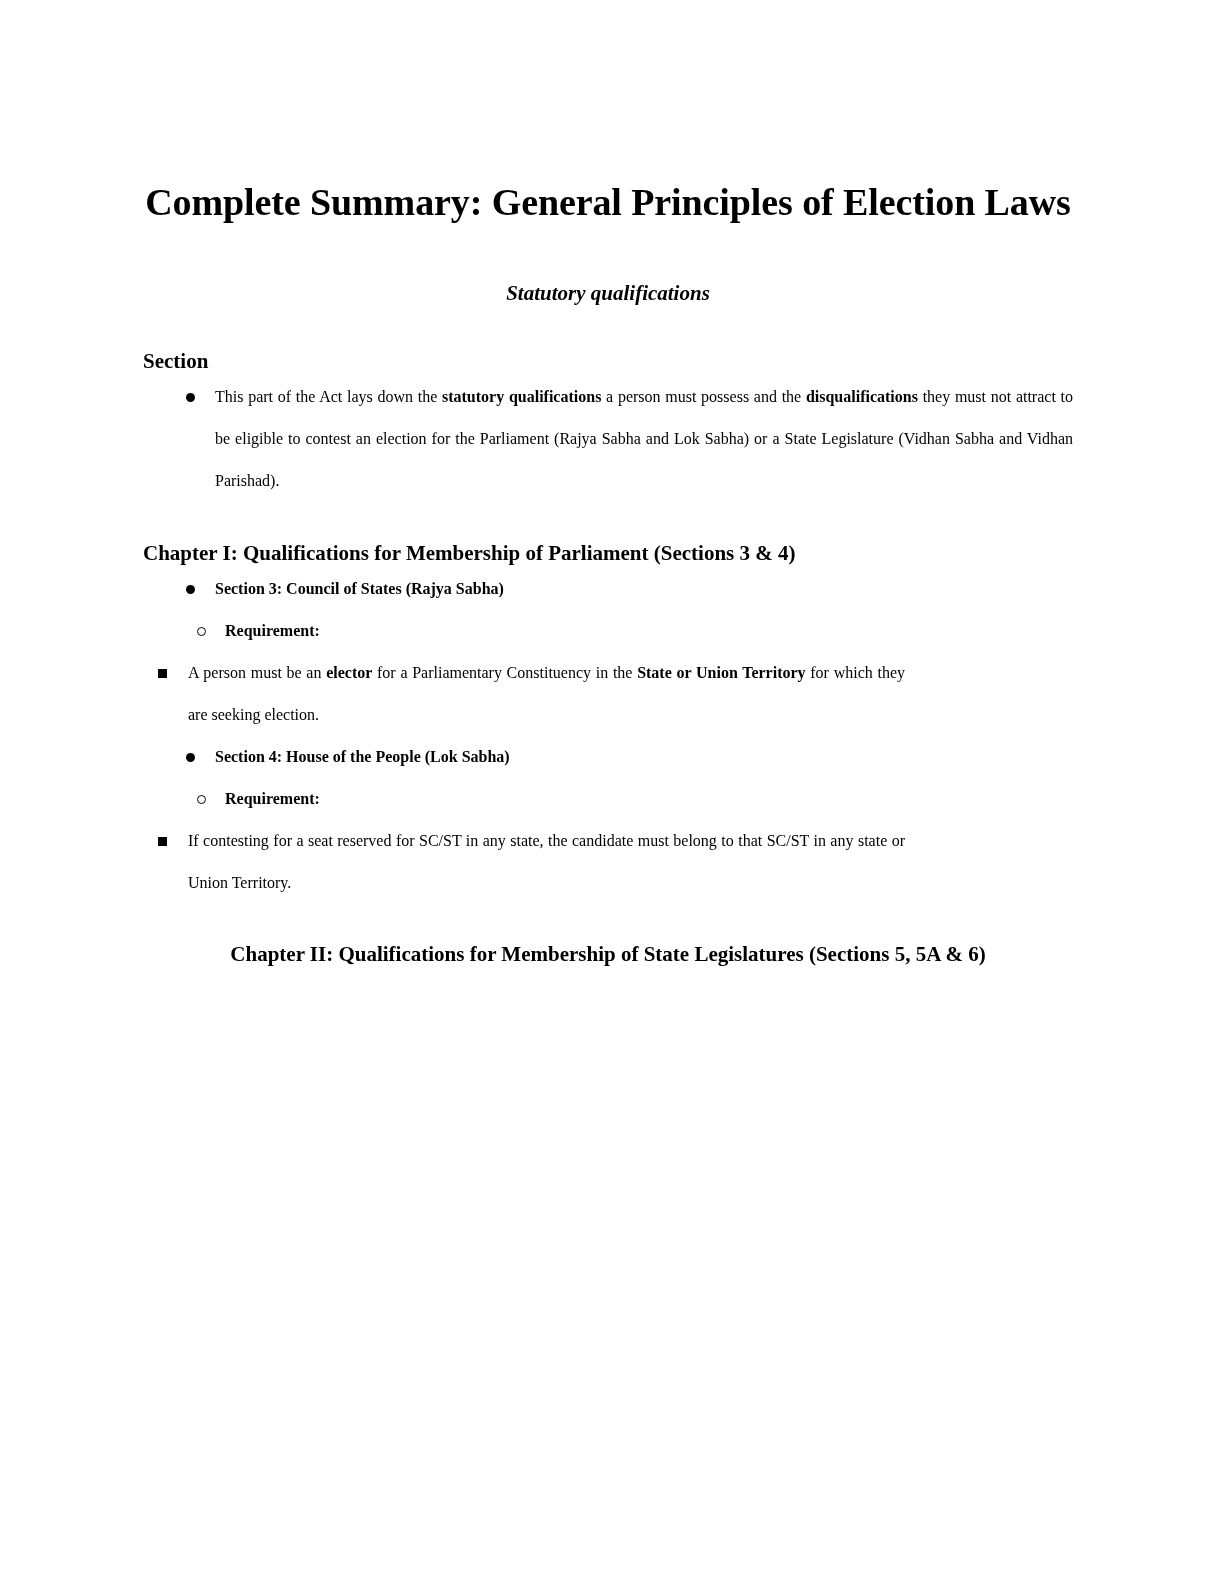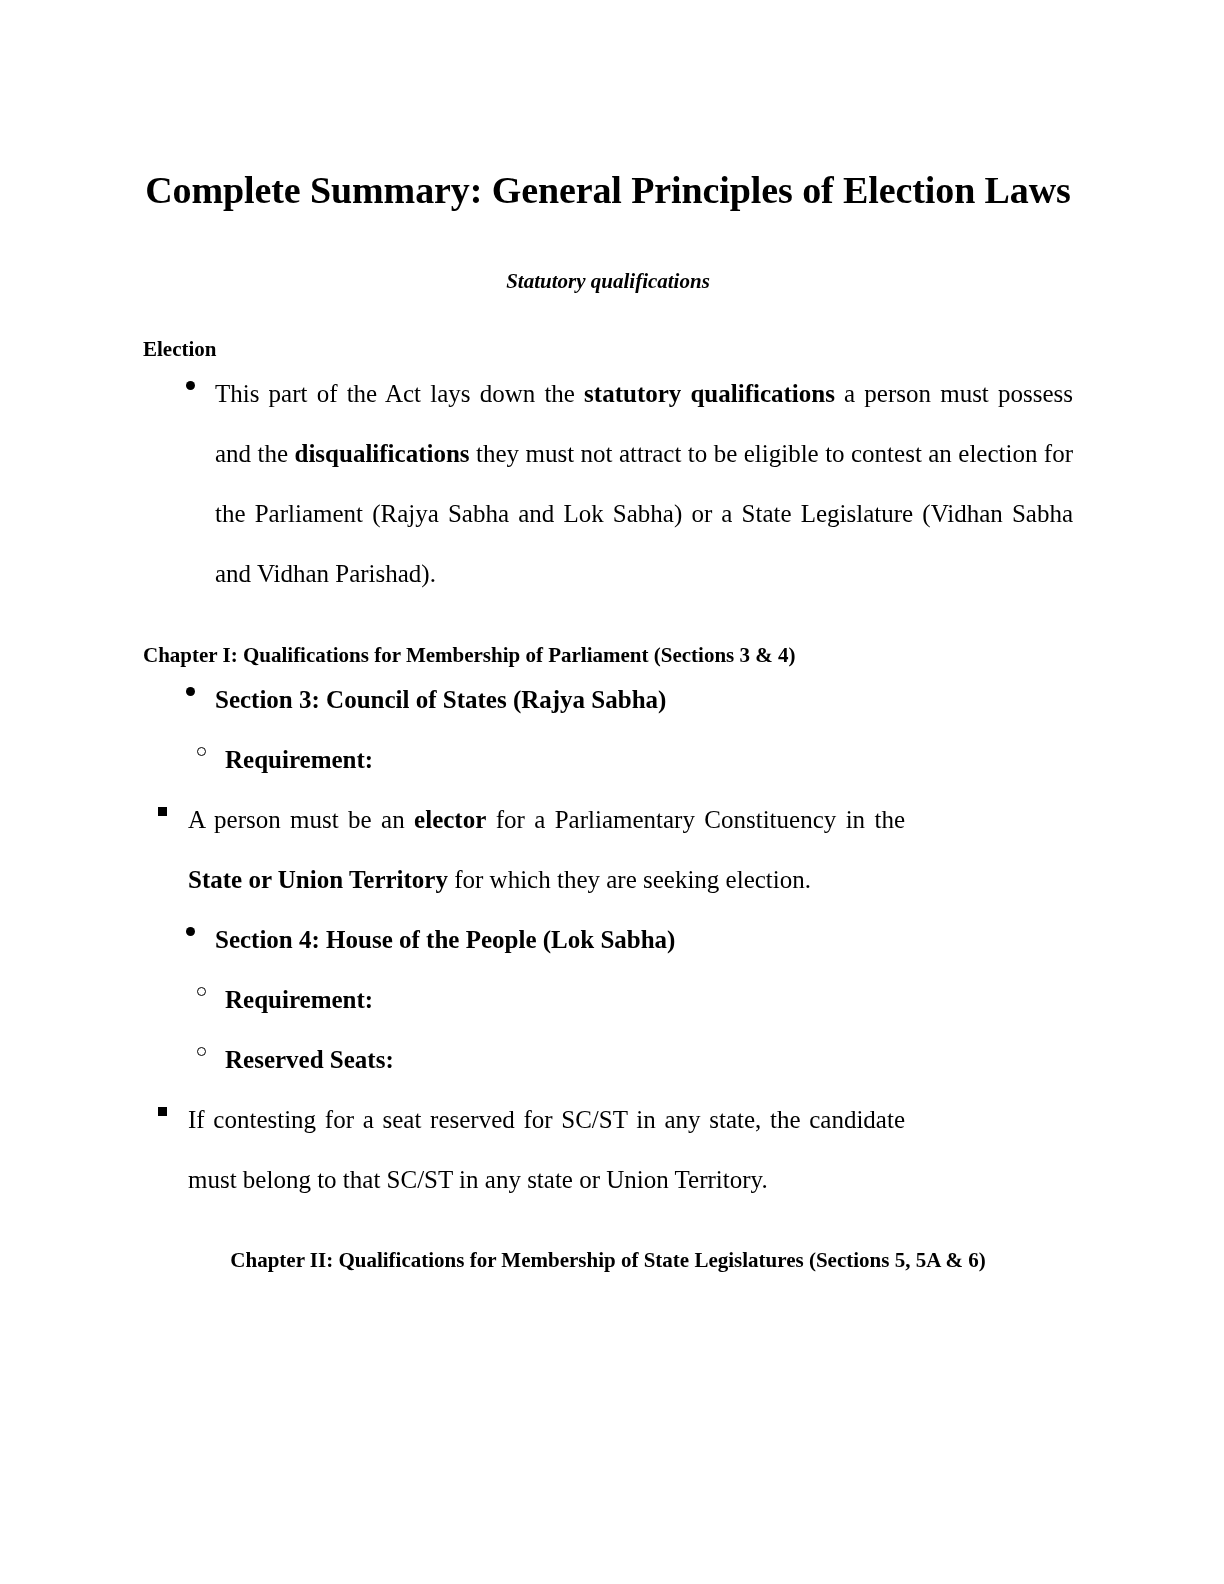--- a/index.html
+++ b/index.html
@@ -20,21 +20,21 @@
     width: 1224px;
     height: 1584px;
     box-sizing: border-box;
     padding: 0;
     overflow: hidden;
   }
 
   .content {
     position: absolute;
     left: 143px;
-    top: 4px;
+    top: 16px;
     width: 930px;
   }
 
   
   .doc-title {
     margin: 0;
     padding-top: 152px;
     font-size: 38px;
     font-weight: bold;
     line-height: 68px;
@@ -66,22 +66,22 @@
 
   
   ul.lvl {
     list-style: none;
     margin: 0;
     padding: 0;
   }
 
   li.item {
     position: relative;
-    font-size: 25px;
-    line-height: 60px;
+    font-size: 16px;
+    line-height: 42px;
     text-align: justify;
     text-justify: inter-word;
   }
   li.item > .bullet {
     position: absolute;
     display: block;
     line-height: 42px;
   }
   li.item > .txt {
     display: block;
@@ -142,21 +142,21 @@
 </head>
 <body>
 
 <div class="page">
   <div class="content">
 
     <h1 class="doc-title">Complete Summary: General Principles of Election Laws</h1>
 
     <h2 class="doc-subtitle">Statutory qualifications</h2>
 
-    <h3 class="section-heading heading-overview">Election</h3>
+    <h3 class="section-heading heading-overview">Section</h3>
 
     <ul class="lvl lvl1" id="overview-list">
         <li class="item">
           <span class="bullet"></span>
           <span class="txt"><span>This part of the Act lays down the </span><span class="b">statutory qualifications</span><span> a person must possess and the </span><span class="b">disqualifications</span><span> they must not attract to be eligible to contest an election for the Parliament (Rajya Sabha and Lok Sabha) or a State Legislature (Vidhan Sabha and Vidhan Parishad).</span></span>
         </li>
       </ul>
 
     <h3 class="section-heading heading-chapter-1">Chapter I: Qualifications for Membership of Parliament (Sections 3 &amp; 4)</h3>
 
@@ -184,24 +184,20 @@
             <span class="bullet"></span>
             <span class="txt"><span class="b">Section 4: House of the People (Lok Sabha)</span></span>
           </li>
           <ul class="lvl lvl2">
             <li class="item">
               <span class="bullet"></span>
               <span class="txt"><span class="b">Requirement:</span></span>
             </li>
           </ul>
           <ul class="lvl lvl2">
-            <li class="item">
-              <span class="bullet"></span>
-              <span class="txt"><span class="b">Reserved Seats:</span></span>
-            </li>
             <ul class="lvl lvl3">
               <li class="item">
                 <span class="bullet"></span>
                 <span class="txt"><span>If contesting for a seat reserved for SC/ST in any state, the candidate must belong to that SC/ST in any state or Union Territory.</span></span>
               </li>
             </ul>
           </ul>
         </ul>
       </div>
 

